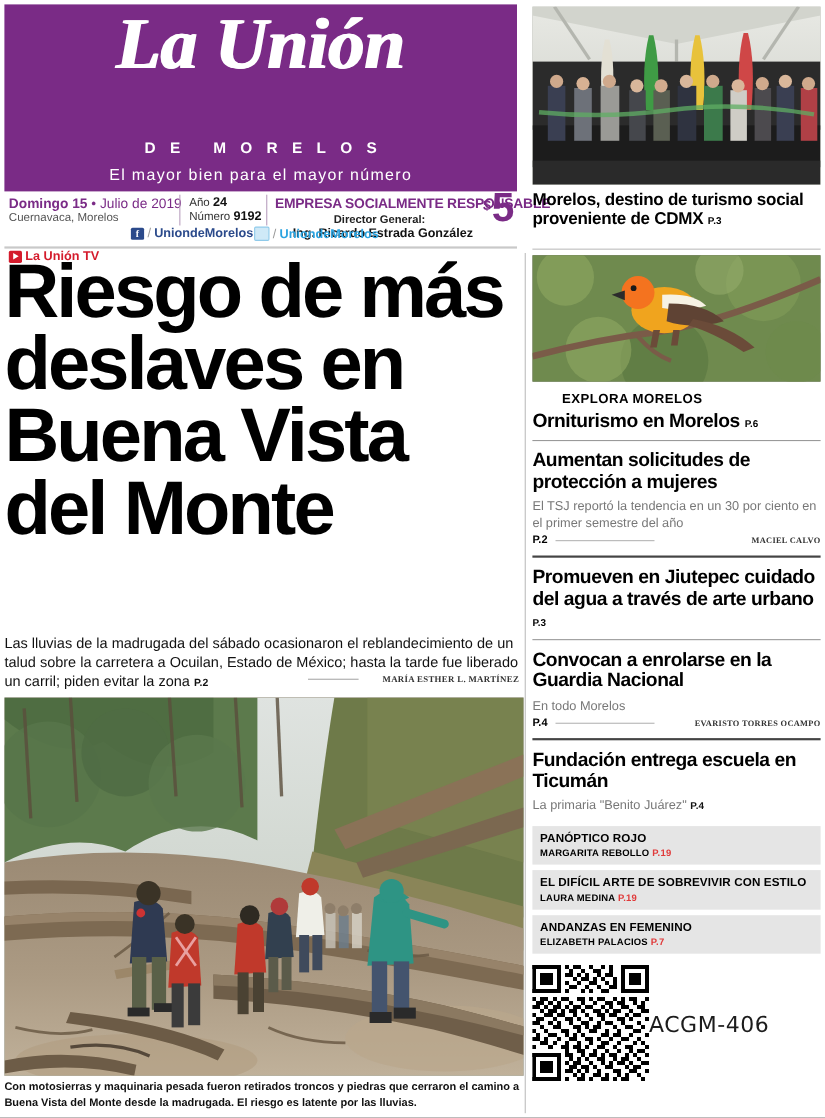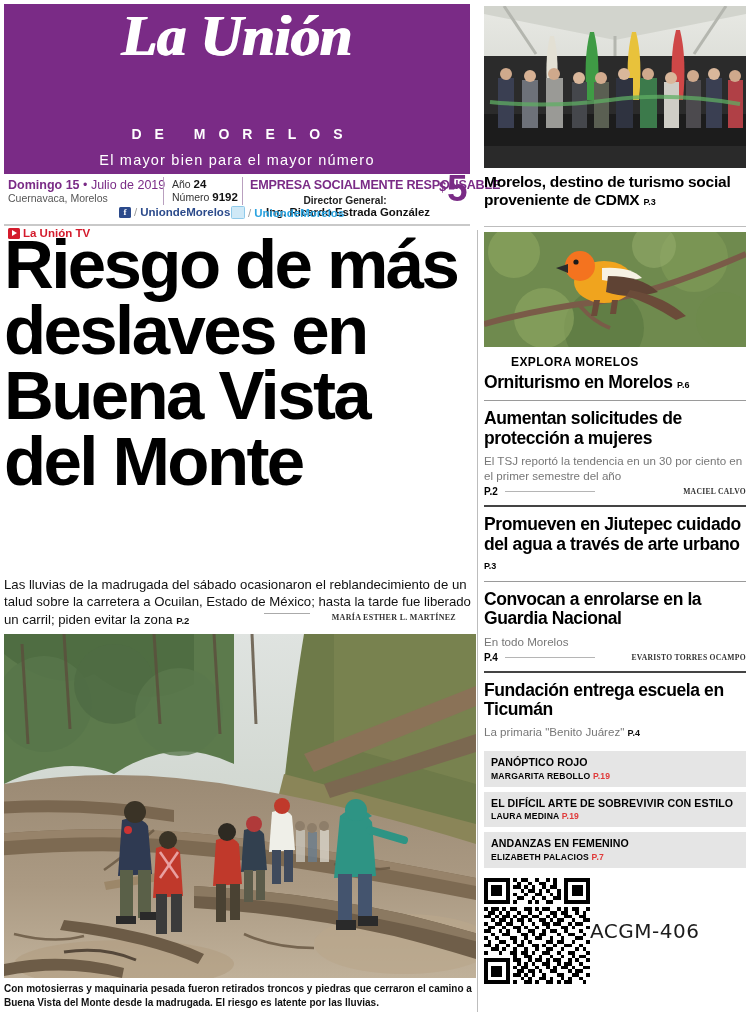--- a/index.html
+++ b/index.html
@@ -30,21 +30,21 @@
   .mast-title {
     position: absolute;
     left: 0;
     top: 2px;
     width: 466px;
     text-align: center;
     color: #ffffff;
     font-family: "Liberation Serif", serif;
     font-weight: bold;
     font-style: italic;
-    font-size: 58px;
+    font-size: 66px;
     letter-spacing: 0px;
     line-height: 1.05;
     text-shadow: 1px 0 0 #fff, -1px 0 0 #fff;
   }
   .mast-sub {
     position: absolute;
     left: 0;
     top: 122px;
     width: 466px;
     text-align: center;
@@ -281,24 +281,25 @@
     left: 4px;
     top: 576px;
     width: 468px;
     font-size: 13.2px;
     line-height: 1.32;
     color: #111;
   }
   .deck .pgs { font-size: 9.5px; font-weight: bold; }
   .byline-row {
     position: absolute;
-    left: 264px;
+    left: 280px;
     top: 613px;
     width: 192px;
     display: flex;
+    align-items: center;
     gap: 22px;
   }
   .byline-rule {
     flex: 1;
     height: 1px;
     background: #aaa;
   }
   .byline-name {
     font-size: 8px;
     font-family: "Liberation Serif", serif;

